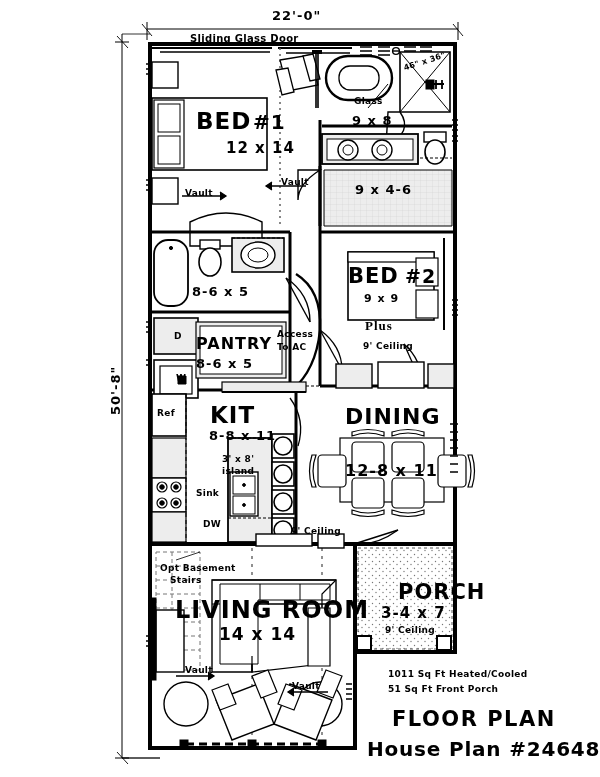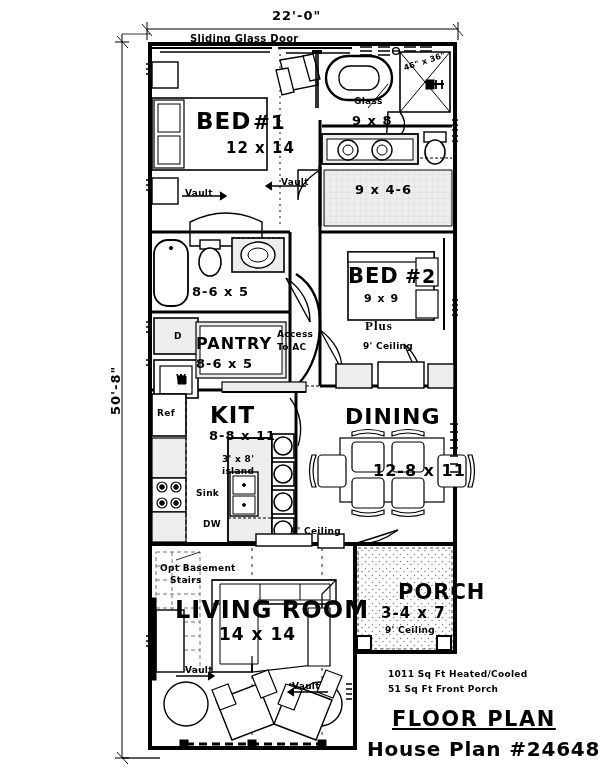--- a/index.html
+++ b/index.html
@@ -404,30 +404,30 @@
 <div class="lbl room" style="left:210px;top:402px;font-size:23px;">KIT</div>
 <div class="lbl dim" style="left:209px;top:428px;">8-8 x 11</div>
 <div class="lbl tiny" style="left:222px;top:454px;">3' x 8'</div>
 <div class="lbl tiny" style="left:222px;top:466px;">island</div>
 <div class="lbl tiny" style="left:196px;top:488px;">Sink</div>
 <div class="lbl tiny" style="left:203px;top:519px;text-align:center;">DW</div>
 <div class="lbl tiny" style="left:157px;top:408px;">Ref</div>
 <div class="lbl tiny" style="left:291px;top:526px;">9' Ceiling</div>
 
 <div class="lbl room" style="left:345px;top:404px;font-size:22px;">DINING</div>
-<div class="lbl dim" style="left:345px;top:461px;font-size:16px;padding-left:28px;">12-8 x 11</div>
+<div class="lbl dim" style="left:345px;top:461px;font-size:16px;">12-8 x 11</div>
 
 <div class="lbl tiny" style="left:160px;top:563px;">Opt Basement</div>
 <div class="lbl tiny" style="left:170px;top:575px;">Stairs</div>
 
 <div class="lbl room" style="left:175px;top:596px;font-size:24px;">LIVING ROOM</div>
 <div class="lbl dim" style="left:219px;top:624px;font-size:17px;">14 x 14</div>
 <div class="lbl tiny" style="left:185px;top:665px;">Vault</div>
 <div class="lbl tiny" style="left:292px;top:681px;">Vault</div>
 
 <div class="lbl room" style="left:374px;top:580px;font-size:21px;margin-left:24px;">PORCH</div>
 <div class="lbl dim" style="left:381px;top:604px;font-size:15px;">3-4 x 7</div>
 <div class="lbl tiny" style="left:385px;top:625px;">9' Ceiling</div>
 
 <div class="lbl tiny" style="left:388px;top:669px;">1011 Sq Ft Heated/Cooled</div>
 <div class="lbl tiny" style="left:388px;top:684px;">51 Sq Ft Front Porch</div>
-<div class="lbl bigtitle" style="left:392px;top:707px;text-decoration:underline;">FLOOR PLAN</div>
+<div class="lbl bigtitle" style="left:392px;top:707px;">FLOOR PLAN</div>
 <div class="lbl bigtitle2" style="left:367px;top:737px;">House Plan #24648</div>
 
 </body></html>

